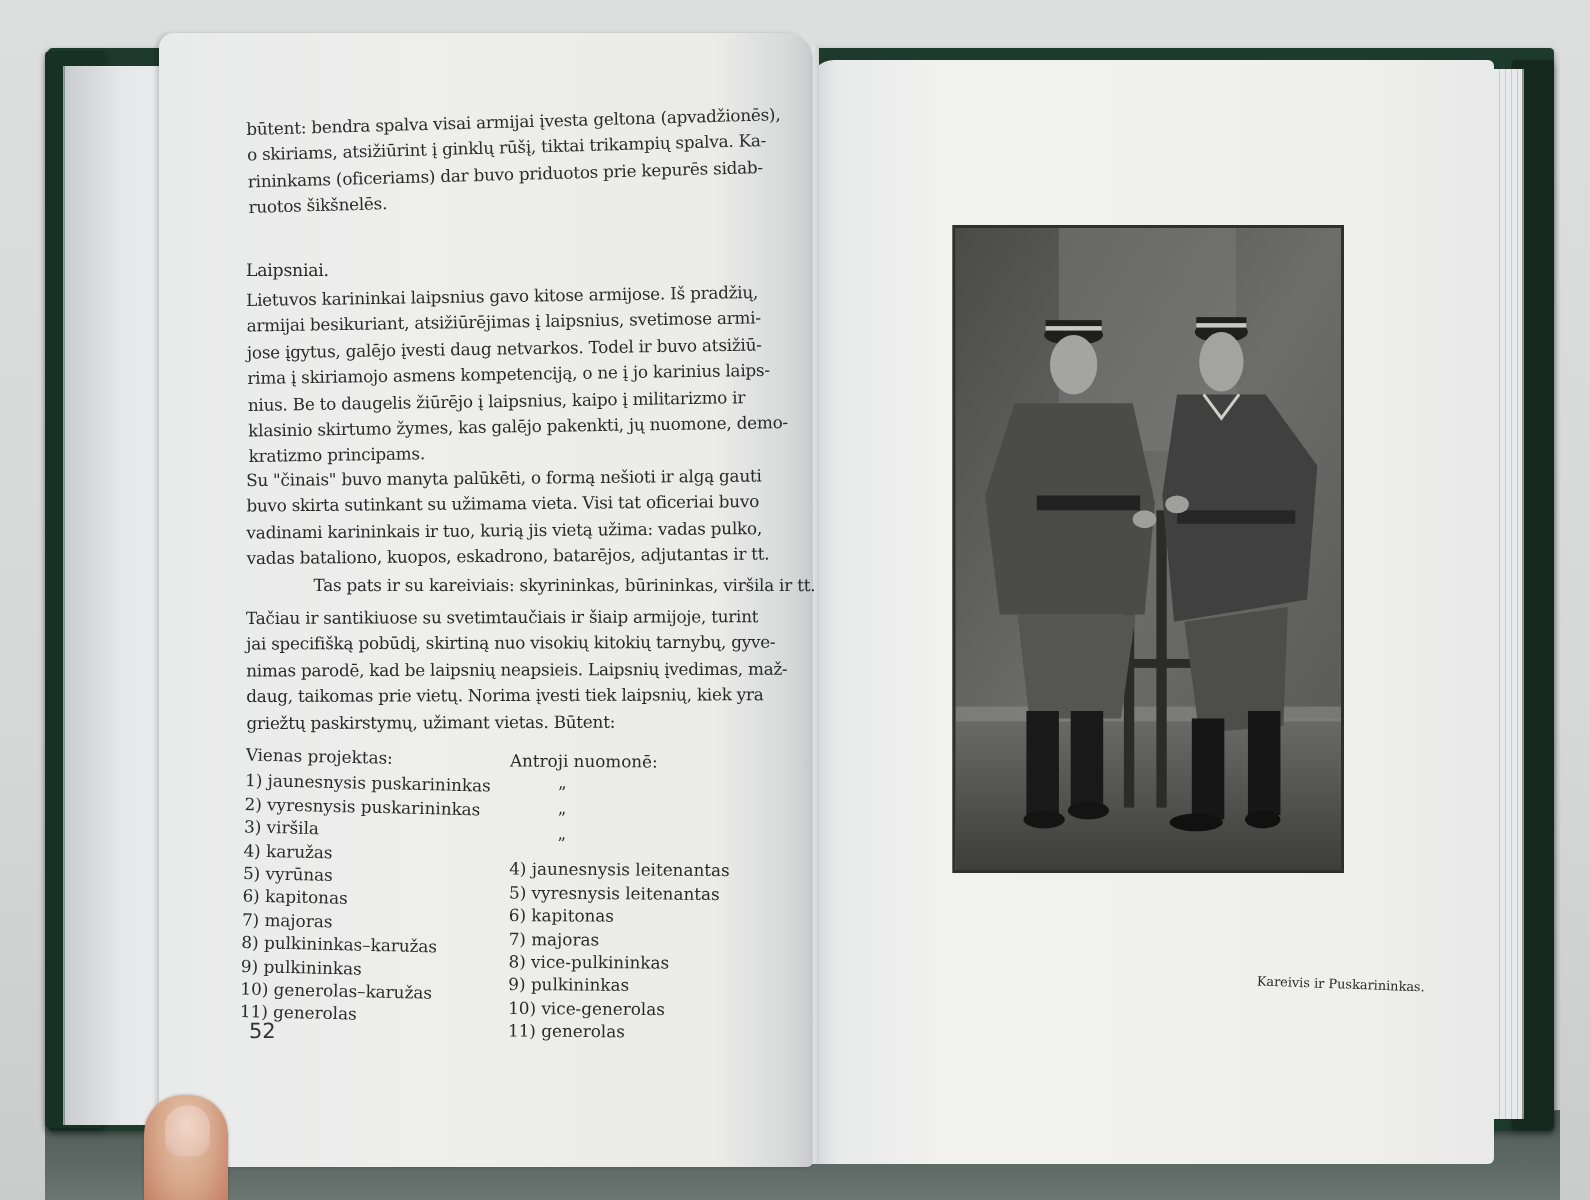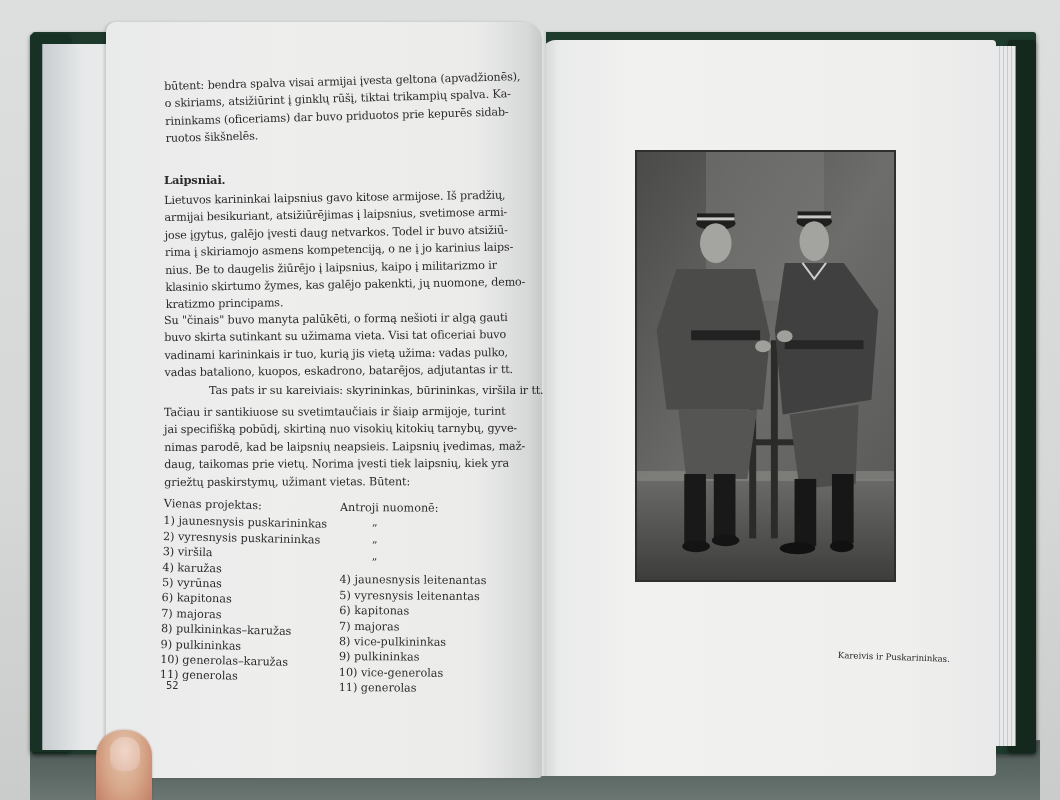--- a/index.html
+++ b/index.html
@@ -69,21 +69,21 @@
       font-family: "DejaVu Serif", "Liberation Serif", serif;
       font-size: 11.2px;
       line-height: 17.4px;
       letter-spacing: -0.15px;
     }
     .para { text-align: justify; text-align-last: left; }
     .line { display: block; white-space: nowrap; }
 
     .intro { left: 164px; top: 78px; width: 372px; transform: rotate(-1.6deg); transform-origin: left top; }
     .heading {
-      left: 164px; top: 172px; font-weight: bold; font-size: 11.5px;
+      left: 164px; top: 172px; font-weight: normal; font-size: 11.5px;
       font-family: "DejaVu Serif", "Liberation Serif", serif;
     }
     .p1 { left: 164px; top: 192px; width: 372px; transform: rotate(-0.9deg); transform-origin: left top; }
     .p2 { left: 164px; top: 312px; width: 372px; transform: rotate(-0.5deg); transform-origin: left top; }
     .p3 { left: 164px; top: 382px; width: 372px; margin-left: 45px; }
     .p4 { left: 164px; top: 404px; width: 372px; transform: rotate(-0.2deg); transform-origin: left top; }
 
     .list-col {
       position: absolute; color: #2a2a2a;
       font-family: "DejaVu Serif", "Liberation Serif", serif;
@@ -91,21 +91,21 @@
     }
     .list-a { left: 164px; top: 496px; transform: rotate(1.3deg); transform-origin: left top; }
     .list-b { left: 340px; top: 500px; transform: rotate(0.4deg); transform-origin: left top; }
     .list-col .lh { display: block; margin-bottom: 2px; }
     .list-b .lh { margin-bottom: 6px; }
     .list-col .li { display: block; white-space: nowrap; }
     .ditto { display: block; padding-left: 32px; height: 17px; font-size: 11px; }
 
     .page-number {
       position: absolute; left: 166px; top: 680px;
-      font-size: 10px; color: #333; font-family: "DejaVu Sans", sans-serif;
+      font-size: 14px; color: #333; font-family: "DejaVu Sans", sans-serif;
     }
 
     
     .photo {
       position: absolute; left: 635px; top: 150px; width: 261px; height: 432px;
       border: 2px solid #2f2f2f;
       background: #5b5b5a;
       overflow: hidden;
     }
     .photo svg { width: 100%; height: 100%; display: block; }

